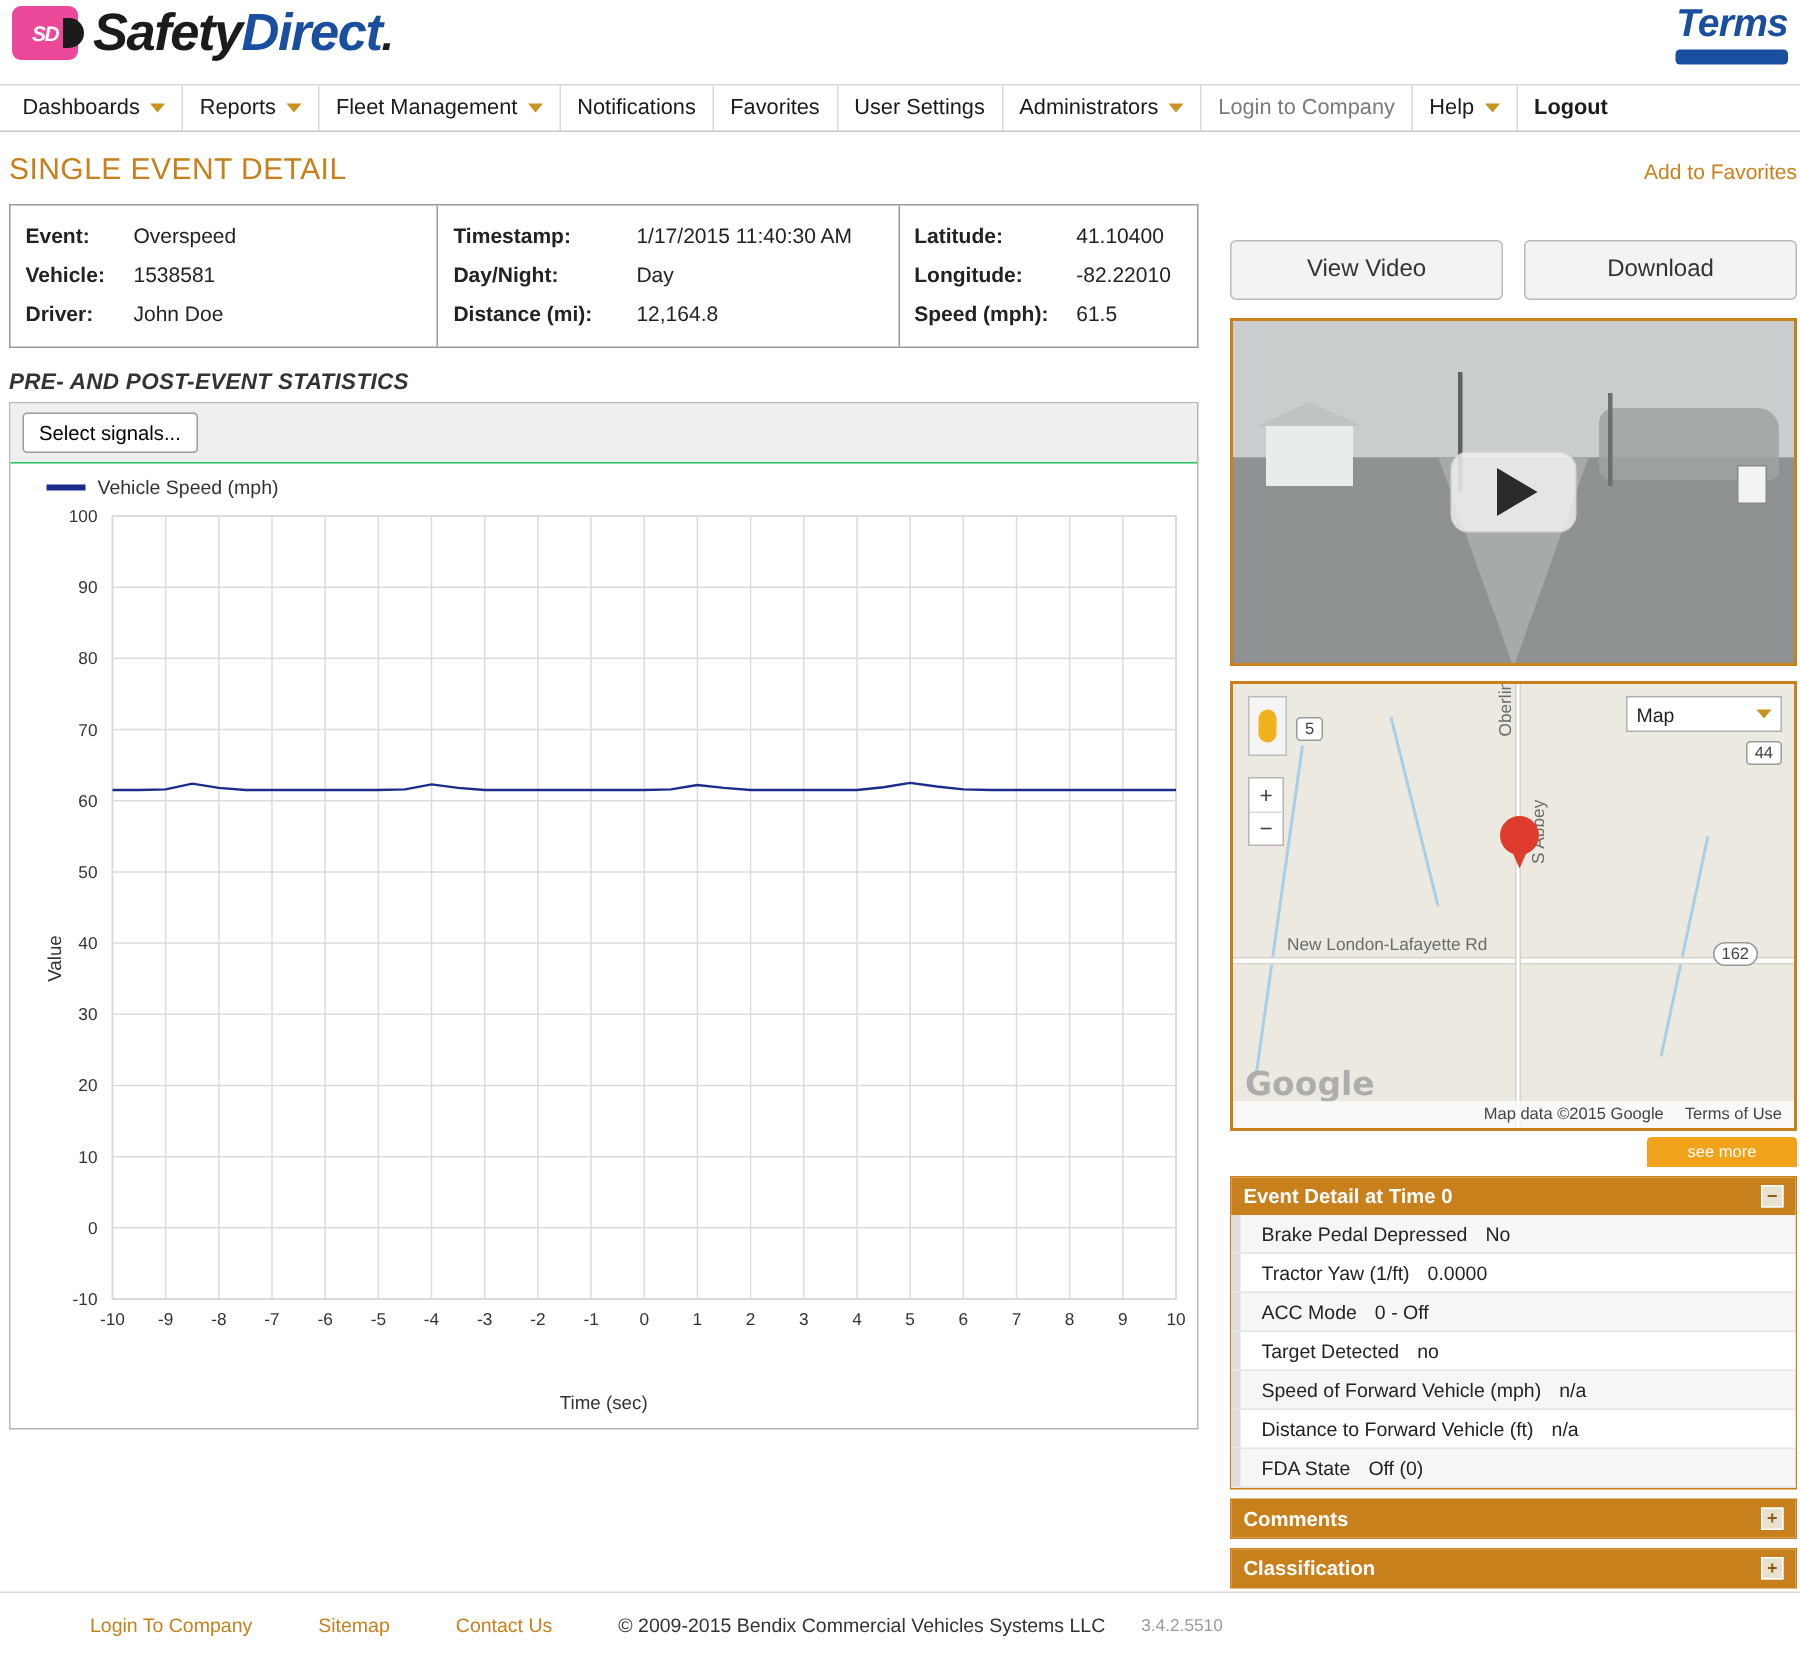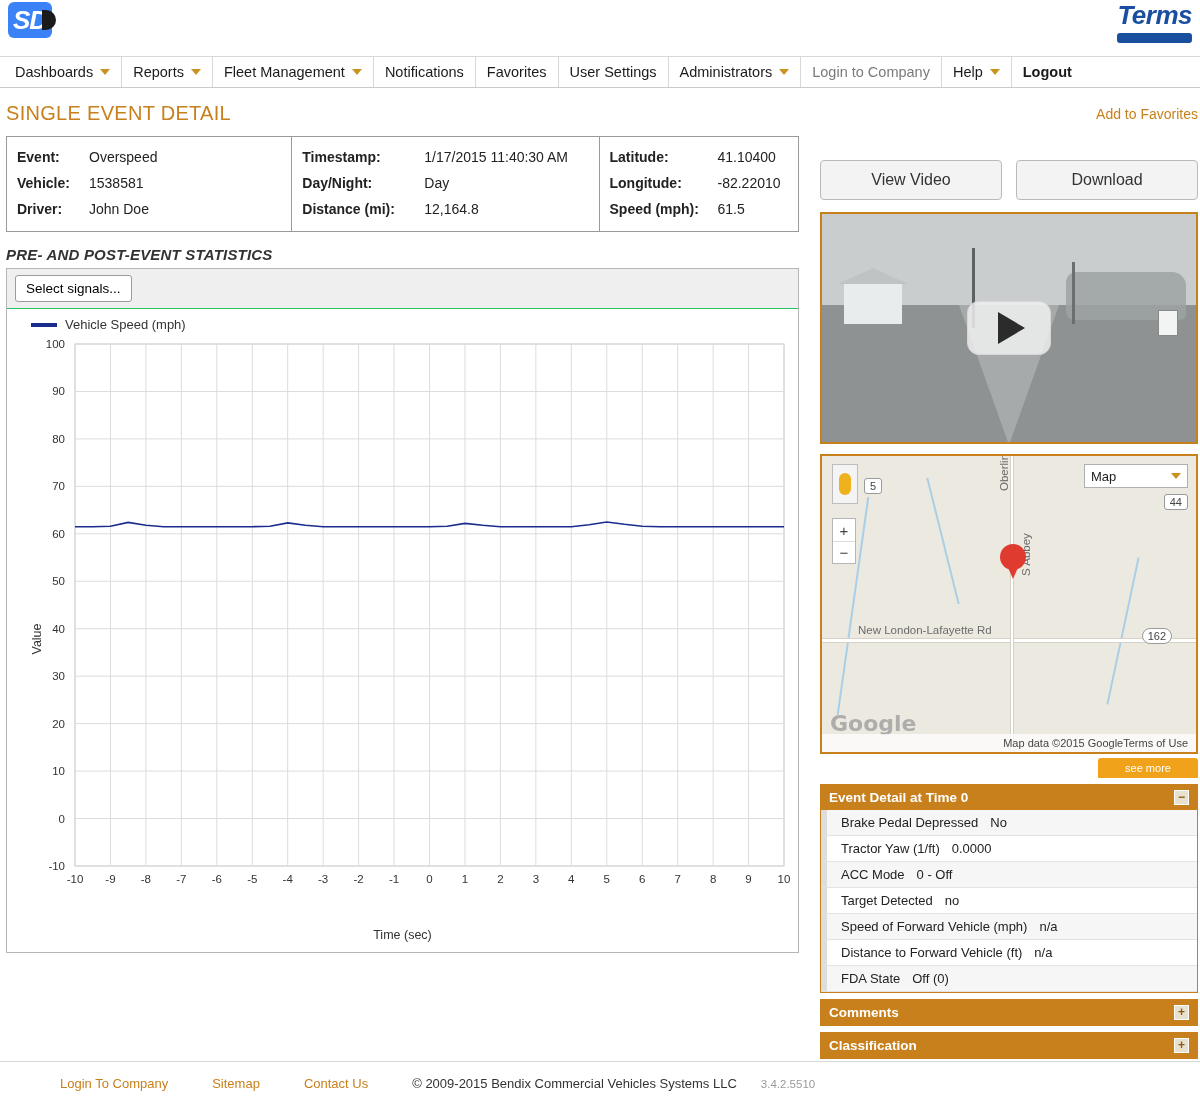--- a/index.html
+++ b/index.html
@@ -8,22 +8,22 @@
     width:1200px; height:1105px;
     font-family:"Liberation Sans", sans-serif;
     font-size:13px; color:#222; background:#fff;
     position:relative; overflow:hidden;
   }
 
   
   .header { position:relative; height:56px; }
   .logo { position:absolute; left:8px; top:2px; display:flex; align-items:center; }
   .logo-badge {
-    width:44px; height:36px; background:#3b82f6; border-radius:6px;
-    color:#fff; font-weight:bold; font-style:italic; font-size:26px;
+    width:44px; height:36px; background:#ec4899; border-radius:6px;
+    color:#fff; font-weight:bold; font-style:italic; font-size:14px;
     display:flex; align-items:center; justify-content:center; letter-spacing:-1px;
     position:relative;
   }
   .logo-badge:after{
     content:""; position:absolute; right:-4px; top:8px; width:14px; height:20px;
     background:#1b1b1b; border-radius:0 10px 10px 0;
   }
   .logo-text { margin-left:10px; font-size:35px; font-weight:bold; font-style:italic; letter-spacing:-1px; }
   .logo-text .safety { color:#1b1b1b; }
   .logo-text .direct { color:#1a4fa0; }
@@ -137,21 +137,21 @@
   .pegman { position:absolute; left:10px; top:8px; width:26px; height:40px; background:#f4f4f4; border:1px solid #bdbdbd; display:flex; align-items:center; justify-content:center; }
   .pegman-body { width:12px; height:22px; background:#f0b21c; border-radius:6px; }
   .zoomctl { position:absolute; left:10px; top:62px; width:24px; border:1px solid #b5b5b5; background:#fff; }
   .zoomctl div { height:22px; display:flex; align-items:center; justify-content:center; font-size:15px; color:#444; cursor:pointer; }
   .zoomctl div+div { border-top:1px solid #dcdcdc; }
   .map-type {
     position:absolute; right:8px; top:8px; width:104px; height:24px; background:#fff; border:1px solid #b0b0b0;
     display:flex; align-items:center; justify-content:space-between; padding:0 6px; font-size:13px; cursor:pointer;
   }
   .shield { position:absolute; background:#fff; border:1px solid #9a9a9a; border-radius:3px; font-size:11px; color:#444; padding:1px 5px; }
-  .map-attrib { position:absolute; right:0; bottom:0; left:0; height:18px; background:rgba(255,255,255,.72); font-size:11px; color:#444; display:flex; justify-content:flex-end; align-items:center; padding-right:8px; }
+  .map-attrib { position:absolute; right:0; bottom:0; left:0; height:18px; background:rgba(255,255,255,.72); font-size:11px; color:#444; display:flex; justify-content:flex-end; align-items:center; gap:14px; padding-right:8px; }
   .google-wm { position:absolute; left:8px; bottom:16px; font-size:22px; color:#9a9a9a; font-weight:bold; font-family:"DejaVu Sans", sans-serif; opacity:.75; }
   .see-more { margin-top:4px; width:100px; margin-left:278px; background:#f0a21a; color:#fff; font-size:11px; text-align:center; padding:4px 0; border-radius:3px 3px 0 0; cursor:pointer; }
 
   .panel { margin-top:6px; border:1px solid #c8801c; }
   .panel-head { background:#c8801c; color:#fff; font-weight:bold; font-size:13.5px; padding:5px 8px; display:flex; justify-content:space-between; align-items:center; }
   .pm-btn { width:15px; height:15px; background:#e9e1cf; border:1px solid #fff; color:#8a5c12; font-size:12px; line-height:13px; text-align:center; cursor:pointer; }
   .detail-row { display:flex; justify-content:flex-start; background:#fff; border-bottom:1px solid #e3e3e3; font-size:13px; }
   .detail-row:nth-child(even) { background:#f6f6f6; }
   .detail-row .k { padding:5px 6px 5px 14px; border-left:6px solid #ddd; }
   .detail-row .v { padding:5px 14px 5px 6px; width:150px; }
@@ -163,20 +163,23 @@
   .footer a { color:#c8801c; text-decoration:none; margin-right:44px; cursor:pointer; }
   .copy { color:#333; }
   .ver { margin-left:24px; color:#9a9a9a; font-size:11.5px; }
 </style>
 </head>
 <body>
 
 <div class="header">
   <div class="logo">
     <div class="logo-badge">SD</div>
+    <div class="logo-text">
+      <span class="safety">Safety</span><span class="direct">Direct</span><span class="dot">.</span>
+    </div>
   </div>
   <div class="bendix">
     <div class="bendix-word">Terms</div>
     <div class="bendix-bar"></div>
   </div>
 </div>
 
 <div class="nav">
   <div class="nav-item">
       <span>Dashboards</span>

